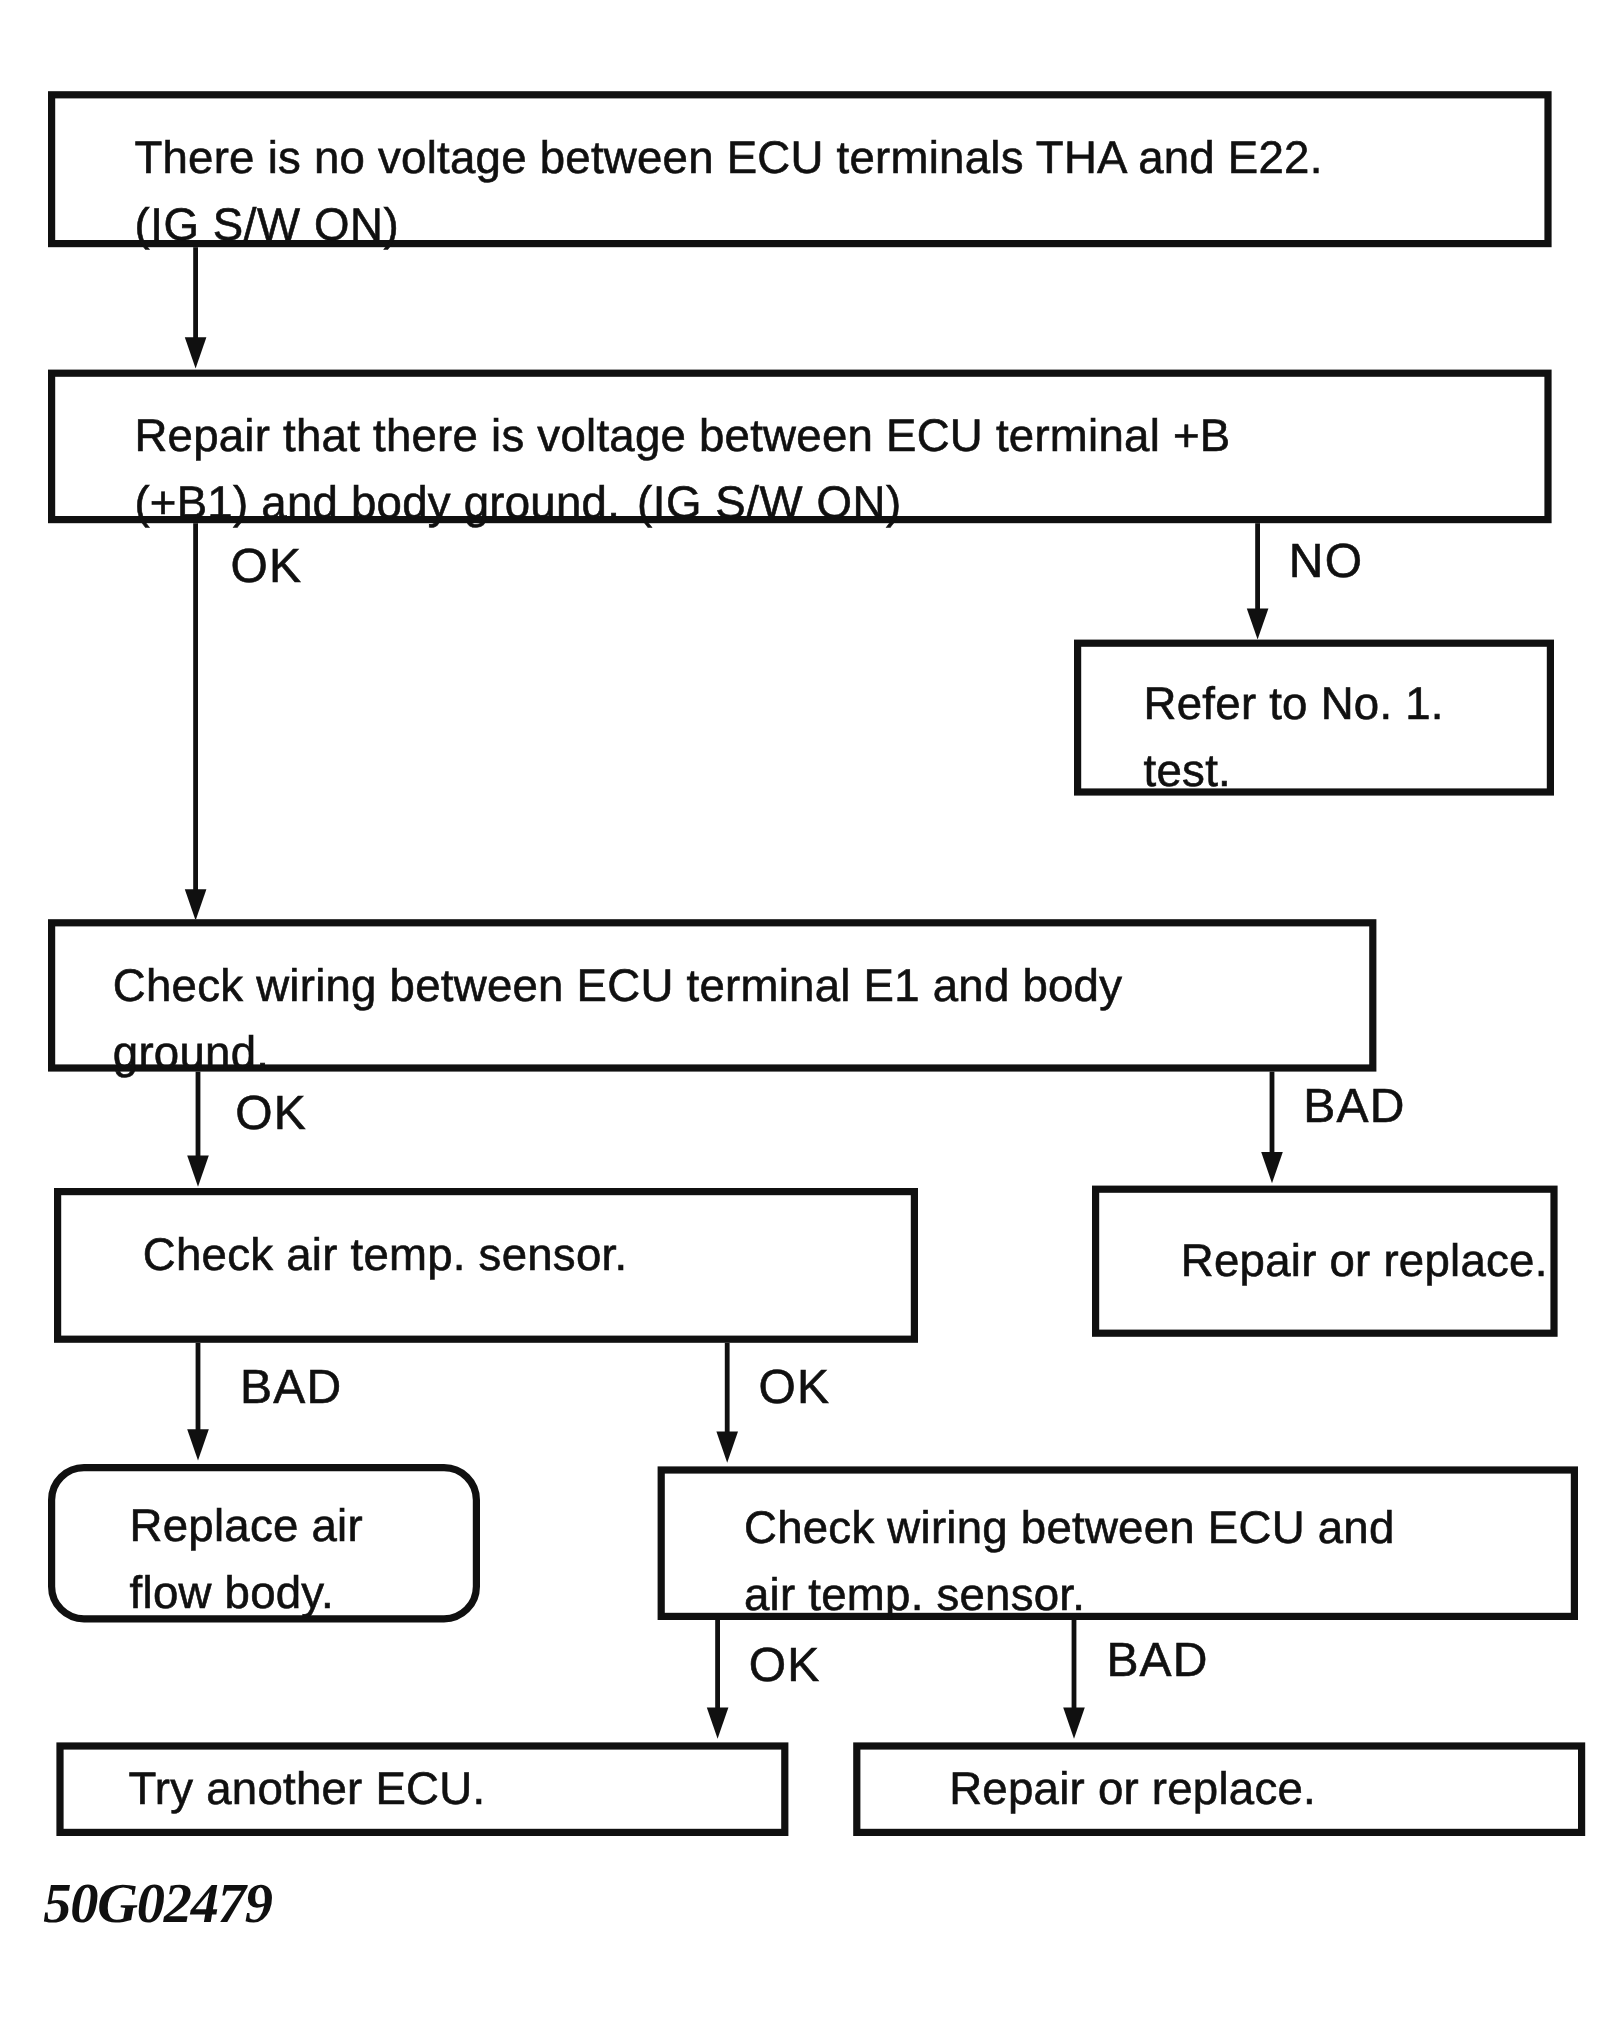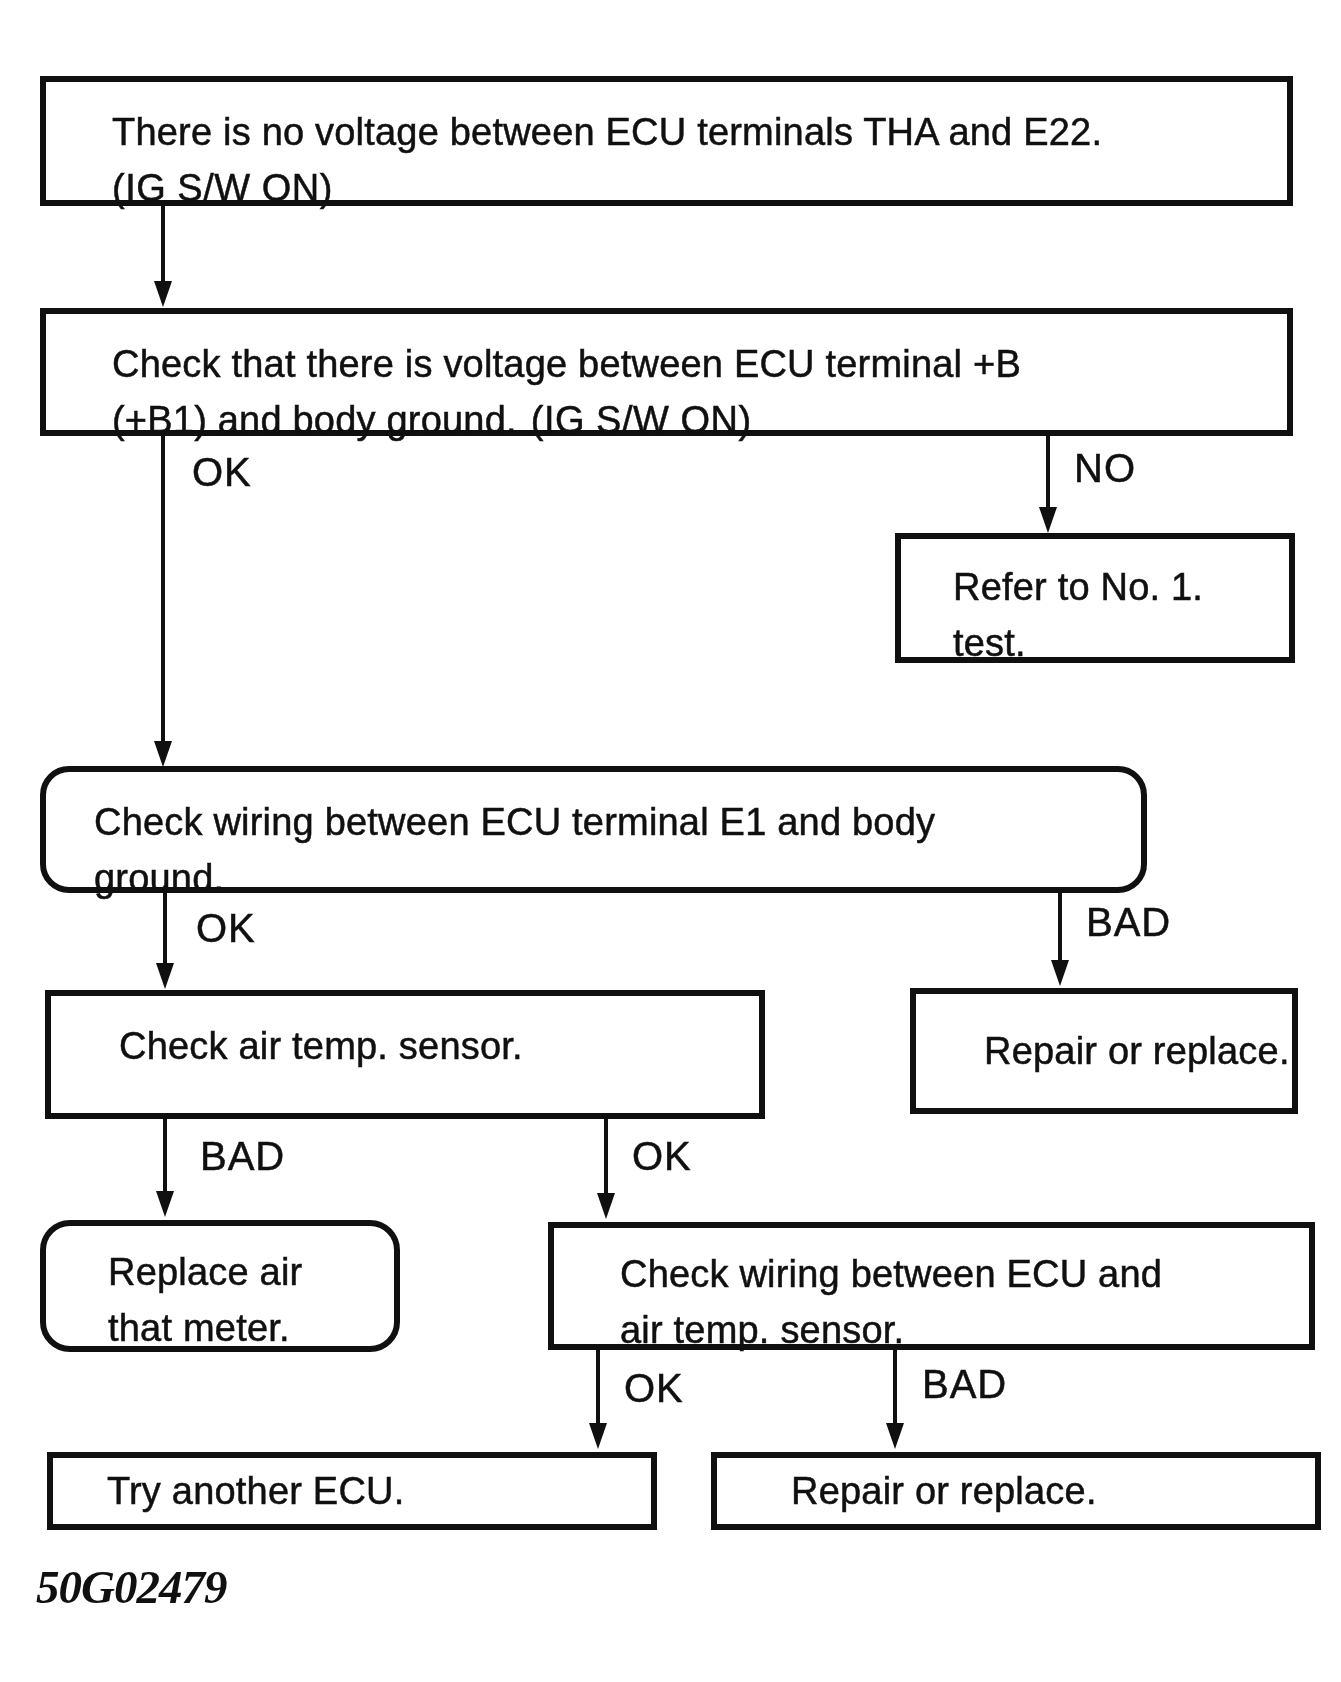--- a/index.html
+++ b/index.html
@@ -67,21 +67,21 @@
     <div class="line">There is no voltage between ECU terminals THA and E22.</div>
     <div class="line bold">(IG S/W ON)</div>
   </div>
 
   <div>
     <div class="vline" style="left:161px;top:206px;height:78px;"></div>
     <div class="arrowhead" style="left:154px;top:281px;"></div>
   </div>
 
   <div class="node" style="left:40px;top:308px;width:1253px;height:128px;padding:22px 28px 0 66px;">
-    <div class="line">Check that there is voltage between ECU terminal +B</div>
+    <div class="line">Repair that there is voltage between ECU terminal +B</div>
     <div class="line">
       <span>(+B1) and body ground.</span><span class="bold gap-left">(IG S/W ON)</span>
     </div>
   </div>
 
   <div>
     <div class="vline" style="left:161px;top:436px;height:308px;"></div>
     <div class="arrowhead" style="left:154px;top:741px;"></div>
   </div>
   <div class="edge-label" style="left:192px;top:450px;">OK</div>
@@ -90,21 +90,21 @@
     <div class="vline" style="left:1046px;top:436px;height:74px;"></div>
     <div class="arrowhead" style="left:1039px;top:507px;"></div>
   </div>
   <div class="edge-label" style="left:1074px;top:446px;">NO</div>
 
   <div class="node" style="left:895px;top:533px;width:400px;height:130px;padding:20px 18px 0 52px;">
     <div class="line">Refer to No. 1.</div>
     <div class="line">test.</div>
   </div>
 
-  <div class="node" style="left:40px;top:766px;width:1107px;height:127px;padding:22px 40px 0 48px;border-radius:29px;">
+  <div class="node" style="left:40px;top:766px;width:1107px;height:127px;padding:22px 40px 0 48px;">
     <div class="line">Check wiring between ECU terminal E1 and body</div>
     <div class="line">ground.</div>
   </div>
 
   <div>
     <div class="vline" style="left:163px;top:893px;height:73px;"></div>
     <div class="arrowhead" style="left:156px;top:963px;"></div>
   </div>
   <div class="edge-label" style="left:196px;top:906px;">OK</div>
 
@@ -129,21 +129,21 @@
   <div class="edge-label" style="left:200px;top:1134px;">BAD</div>
 
   <div>
     <div class="vline" style="left:604px;top:1119px;height:77px;"></div>
     <div class="arrowhead" style="left:597px;top:1193px;"></div>
   </div>
   <div class="edge-label" style="left:632px;top:1134px;">OK</div>
 
   <div class="node" style="left:40px;top:1220px;width:360px;height:132px;padding:18px 14px 0 62px;border-radius:30px;">
     <div class="line">Replace air</div>
-    <div class="line">that meter.</div>
+    <div class="line">flow body.</div>
   </div>
 
   <div class="node" style="left:548px;top:1222px;width:767px;height:128px;padding:18px 20px 0 66px;">
     <div class="line">Check wiring between ECU and</div>
     <div class="line">air temp. sensor.</div>
   </div>
 
   <div>
     <div class="vline" style="left:596px;top:1350px;height:76px;"></div>
     <div class="arrowhead" style="left:589px;top:1423px;"></div>

